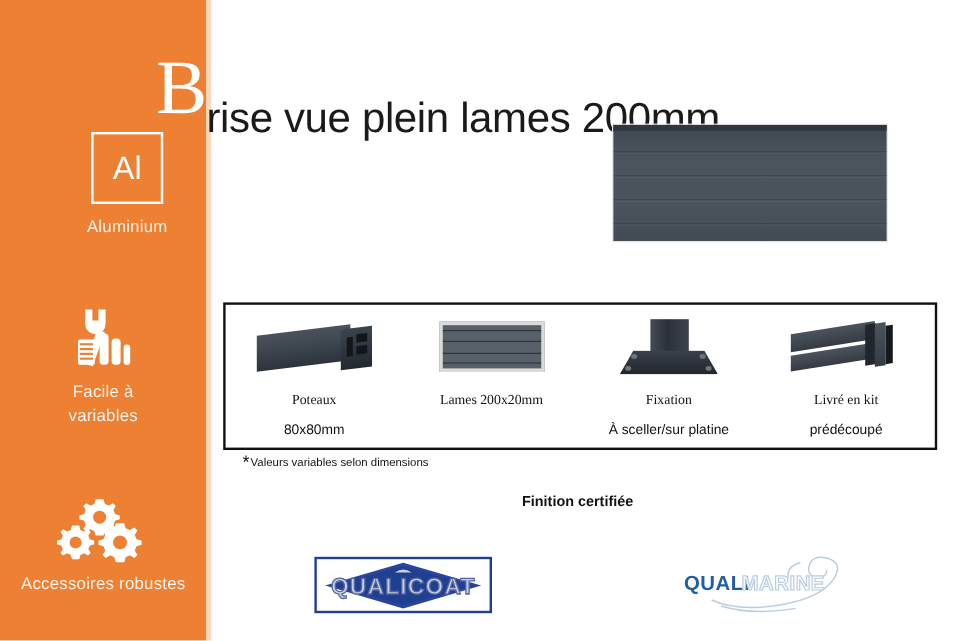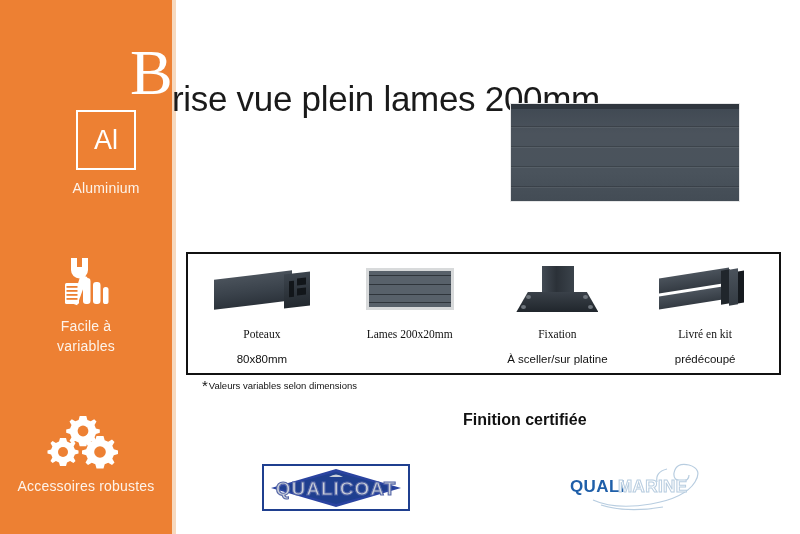--- a/index.html
+++ b/index.html
@@ -110,21 +110,21 @@
   .kit-stack{position:relative;width:92px;height:44px;}
   .kit-stack .bar{
     position:absolute;background:linear-gradient(180deg,#4b535c 0%,#343b43 100%);
     transform:skewY(-9deg);
   }
   .kit-stack .edge{position:absolute;background:#161a1f;transform:skewY(-9deg);}
 
   
   .footnote{position:absolute;left:202px;top:380px;font-size:9.5px;color:#111;line-height:12px;}
   .footnote .star{font-size:15px;line-height:8px;vertical-align:-2px;margin-right:1px;}
-  .cert-title{position:absolute;left:435px;top:411px;font-size:16px;font-weight:bold;color:#111;margin-left:28px;}
+  .cert-title{position:absolute;left:435px;top:411px;font-size:12px;font-weight:bold;color:#111;}
 
   .qualicoat{
     position:absolute;left:262px;top:464px;width:148px;height:47px;
     border:2px solid #1f3f8f;box-sizing:border-box;background:#fff;
     display:flex;align-items:center;justify-content:center;overflow:hidden;
   }
   .qualimarine{position:absolute;left:565px;top:460px;width:150px;height:52px;overflow:hidden;}
 </style>
 </head>
 <body>

